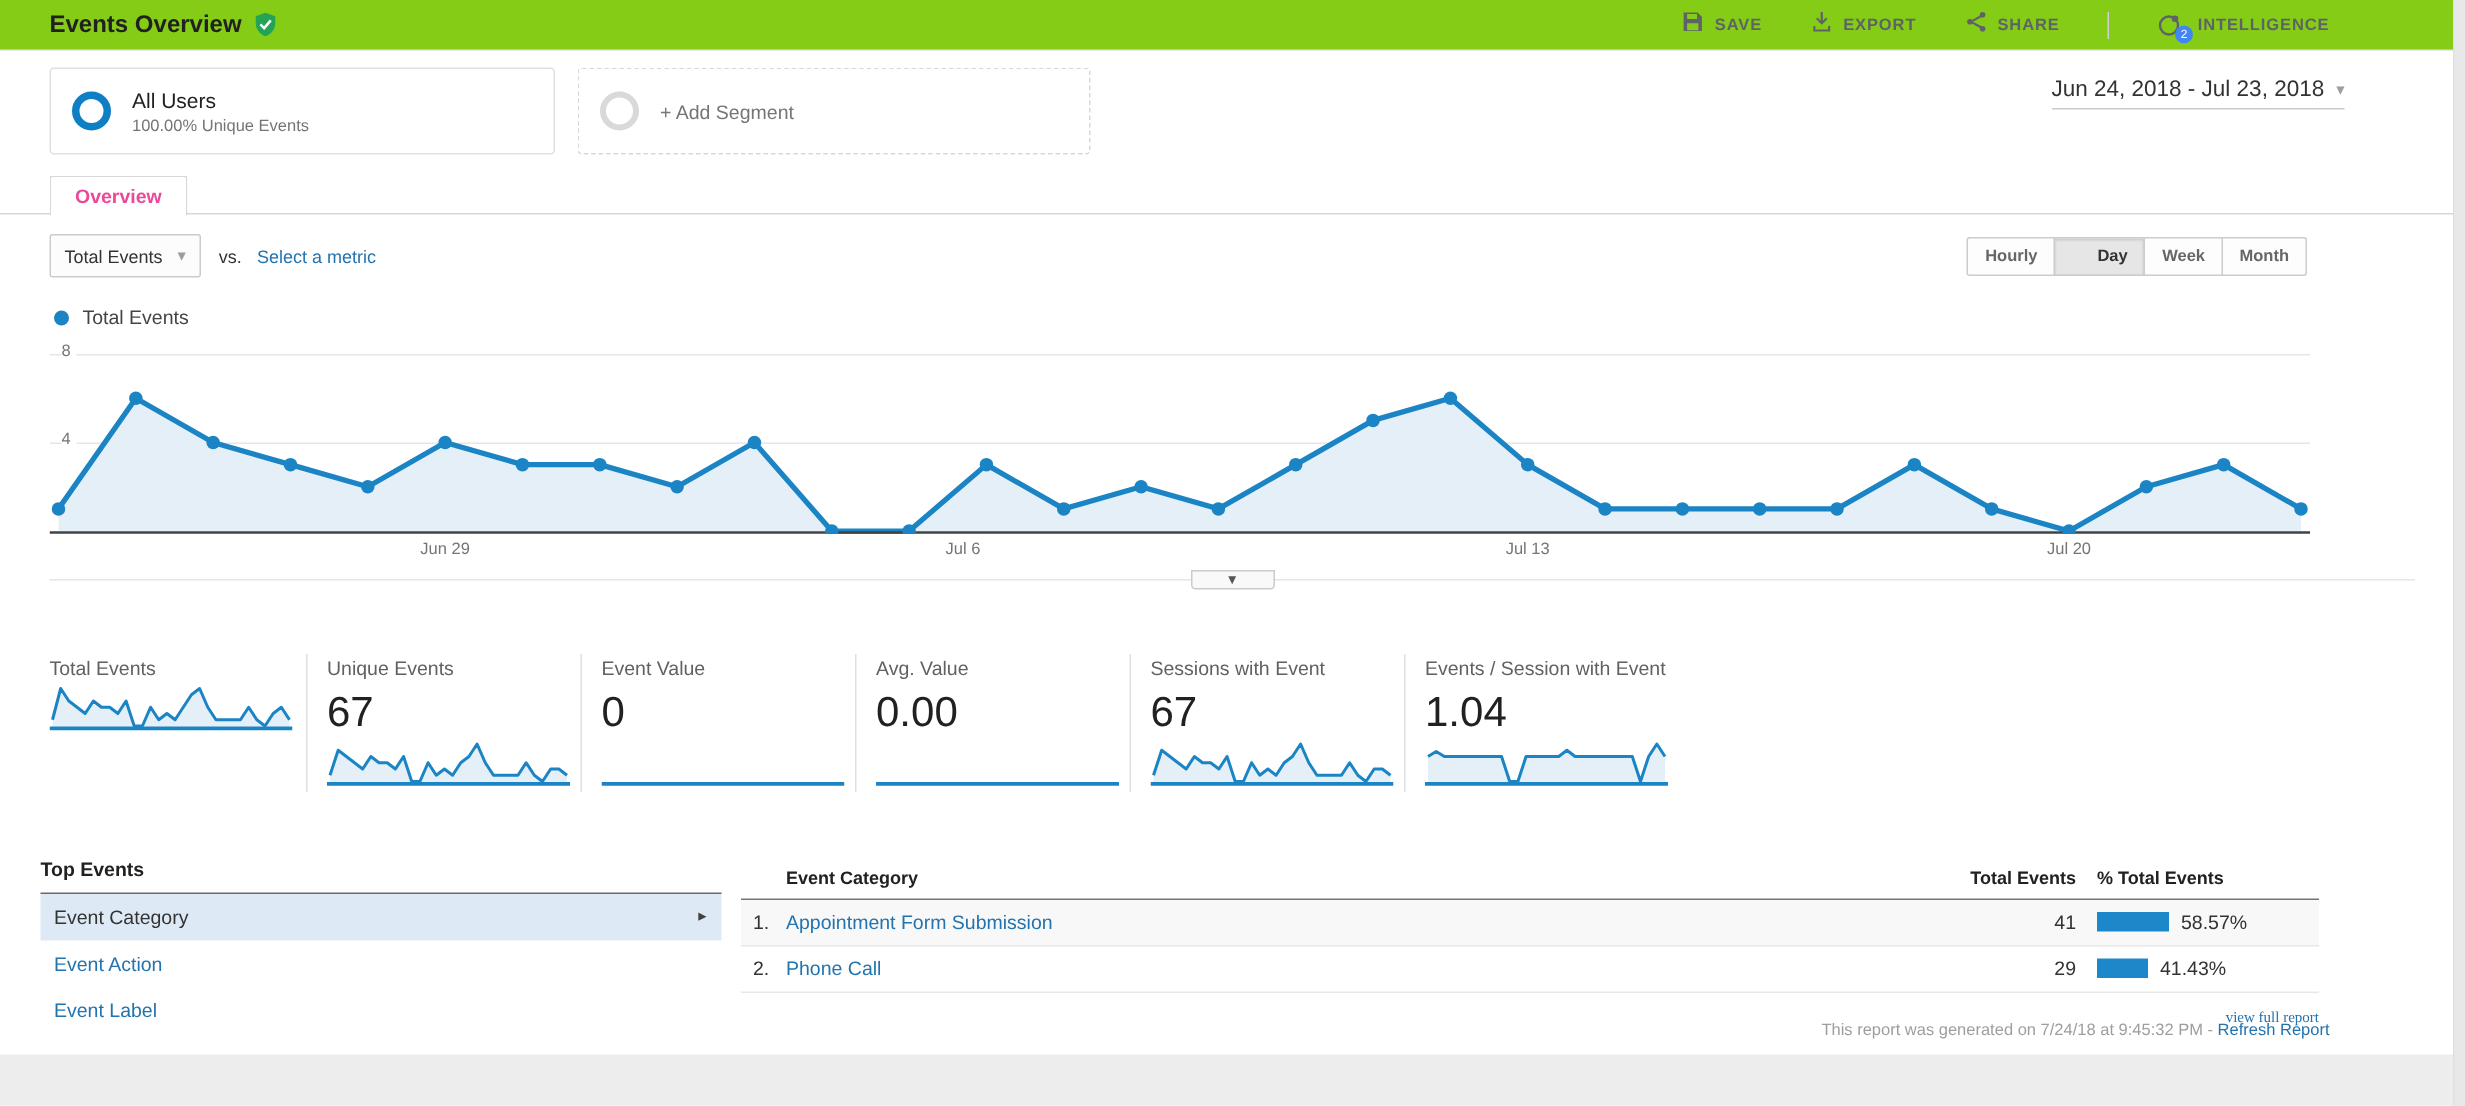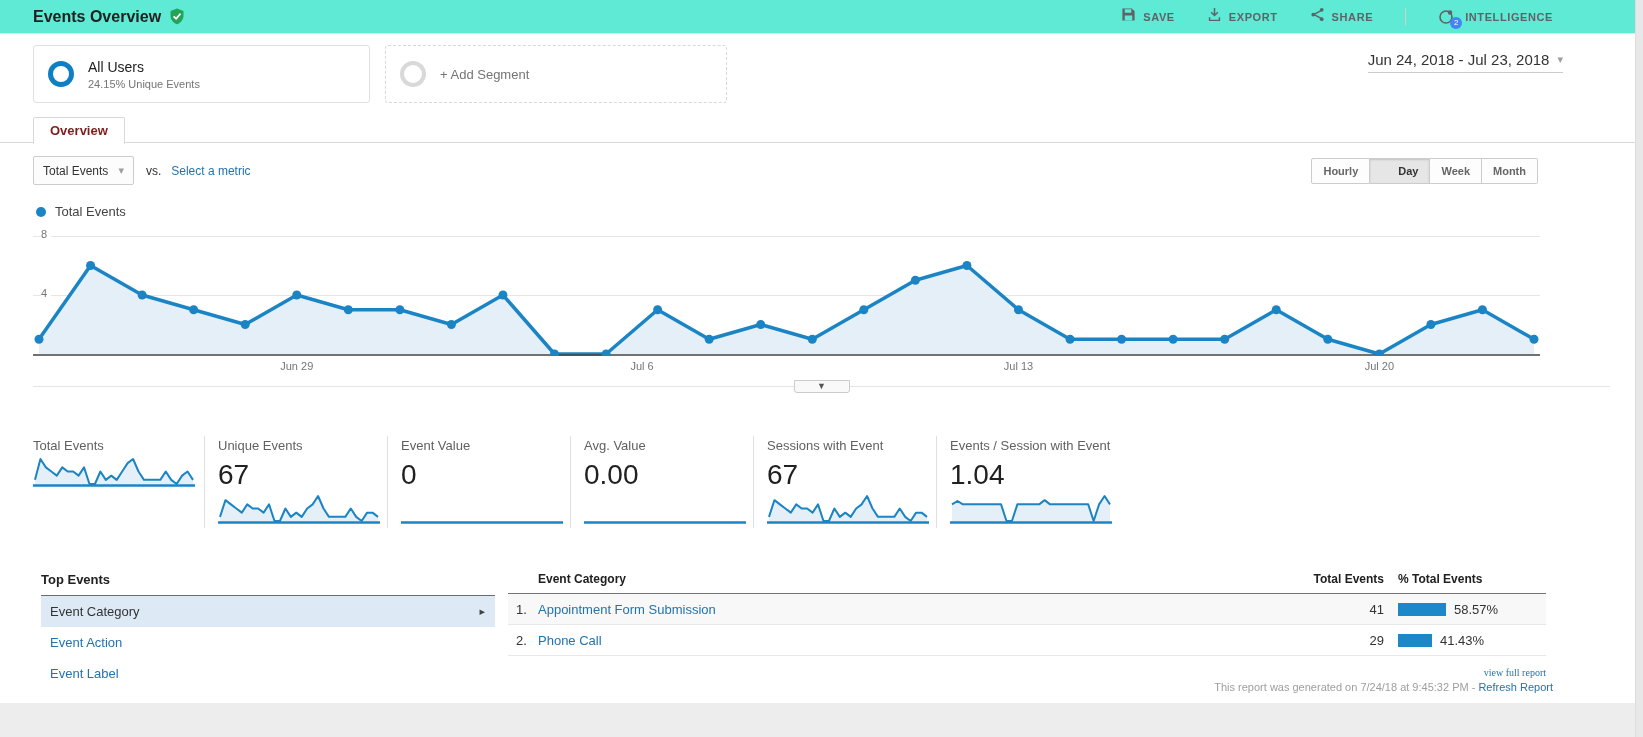--- a/index.html
+++ b/index.html
@@ -1,20 +1,20 @@
 <!DOCTYPE html>
 <html><head>
 <meta charset="utf-8">
 <style>
   * { margin:0; padding:0; box-sizing:border-box; }
   html,body { width:1643px; height:737px; overflow:hidden; background:#ededed;
               font-family:"Liberation Sans","DejaVu Sans",sans-serif; color:#333; }
 
   
-  .topbar { height:34px; background:#5eead4; border-bottom:1px solid #e7e7e7;
+  .topbar { height:34px; background:#84cc16; border-bottom:1px solid #e7e7e7;
             display:flex; align-items:center; justify-content:space-between; padding:0 90px 0 33px; }
   .page-title-wrap { display:flex; align-items:center; gap:8px; }
   .page-title { font-size:16px; font-weight:bold; color:#212121; }
   .topbar-actions { display:flex; align-items:center; gap:32px; }
   .tb-action { display:flex; align-items:center; gap:7px; cursor:pointer; }
   .tb-action .lbl { font-size:11px; color:#5f6368; letter-spacing:.6px; font-weight:bold; }
   .tb-sep { width:1px; height:18px; background:#d0d0d0; }
   .intel-icon-wrap { position:relative; width:20px; height:18px; }
   .intel-badge { position:absolute; right:-4px; bottom:-3px; width:12px; height:12px; border-radius:50%;
                  background:#4285f4; color:#fff; font-size:8px; line-height:12px; text-align:center; }
@@ -34,21 +34,21 @@
   .add-seg-label { font-size:13px; color:#757575; }
   .date-range { margin-left:auto; margin-top:6px; display:flex; align-items:center; gap:8px;
                 border-bottom:1px solid #ccc; padding-bottom:4px; cursor:pointer; }
   .date-range .dr-text { font-size:15px; color:#333; }
   .caret { color:#9e9e9e; font-size:11px; }
 
   
   .tabstrip { margin-top:13px; padding:0 0 0 33px; border-bottom:1px solid #d8d8d8; height:27px; }
   .tab { display:inline-block; height:27px; line-height:26px; padding:0 16px; background:#fff;
          border:1px solid #d8d8d8; border-bottom:1px solid #fff; border-radius:2px 2px 0 0;
-         font-size:13px; font-weight:bold; color:#7f1d1d; position:relative; top:1px; }
+         font-size:13px; font-weight:bold; color:#ec4899; position:relative; top:1px; }
 
   
   .controls-row { display:flex; align-items:center; padding:13px 105px 0 33px; }
   .metric-dd { height:29px; border:1px solid #ccc; border-radius:2px; background:#fcfcfc;
                display:flex; align-items:center; gap:10px; padding:0 9px; font-size:12px; color:#333; cursor:pointer; }
   .vs-label { font-size:12px; color:#333; margin:0 10px 0 12px; }
   a.link { color:#2373ae; text-decoration:none; cursor:pointer; }
   .select-metric { font-size:12px; }
   .granularity { margin-left:auto; display:flex; }
   .gbtn { height:26px; line-height:24px; padding:0 11px; border:1px solid #ccc; border-left:none;
@@ -73,21 +73,21 @@
   
   .scorecards { display:flex; margin:36px 0 0 33px; }
   .scard { padding:2px 0 0 13px; border-right:1px solid #e0e0e0; width:183px; height:92px; }
   .scard:first-child { padding-left:0; width:172px; }
   .scard:last-child { border-right:none; width:228px; }
   .scard .slabel { font-size:13px; color:#616161; }
   .scard .svalue { font-size:28px; color:#212121; margin-top:7px; line-height:30px; }
   .scard svg { display:block; margin-top:2px; }
 
   
-  .bottom { display:flex; margin:44px 97px 0 41px; align-items:flex-start; }
+  .bottom { display:flex; margin:44px 97px 0 27px; align-items:center; }
   .top-events { width:454px; }
   .te-header { font-size:13px; font-weight:bold; color:#212121; padding:0 0 8px 0; border-bottom:1px solid #6b6b6b; }
   .te-item { height:31px; line-height:31px; font-size:13px; padding:0 10px 0 9px; cursor:pointer; }
   .te-item.selected { background:#ddeaf5; color:#333; display:flex; justify-content:space-between; align-items:center; }
   .te-item.selected .rcaret { color:#424242; font-size:11px; }
   .te-item a { font-size:13px; }
 
   .etable { flex:1; margin-left:13px; }
   .et-head { display:flex; align-items:flex-end; padding-bottom:7px; border-bottom:1px solid #757575; }
   .et-head .h-cat { flex:1; padding-left:30px; font-size:12px; font-weight:bold; color:#212121; }
@@ -171,21 +171,21 @@
   </div>
 </div>
 
 <div class="card">
 
   <div class="segments-row">
     <div class="segment-card">
       <div class="donut"></div>
       <div>
         <div class="seg-title">All Users</div>
-        <div class="seg-sub">24.15% Unique Events</div>
+        <div class="seg-sub">100.00% Unique Events</div>
       </div>
     </div>
     <div class="segment-card dashed">
       <div class="donut gray"></div>
       <div class="add-seg-label">+ Add Segment</div>
     </div>
     <div class="date-range">
       <span class="dr-text">Jun 24, 2018 - Jul 23, 2018</span>
       <span class="caret">▾</span>
     </div>

